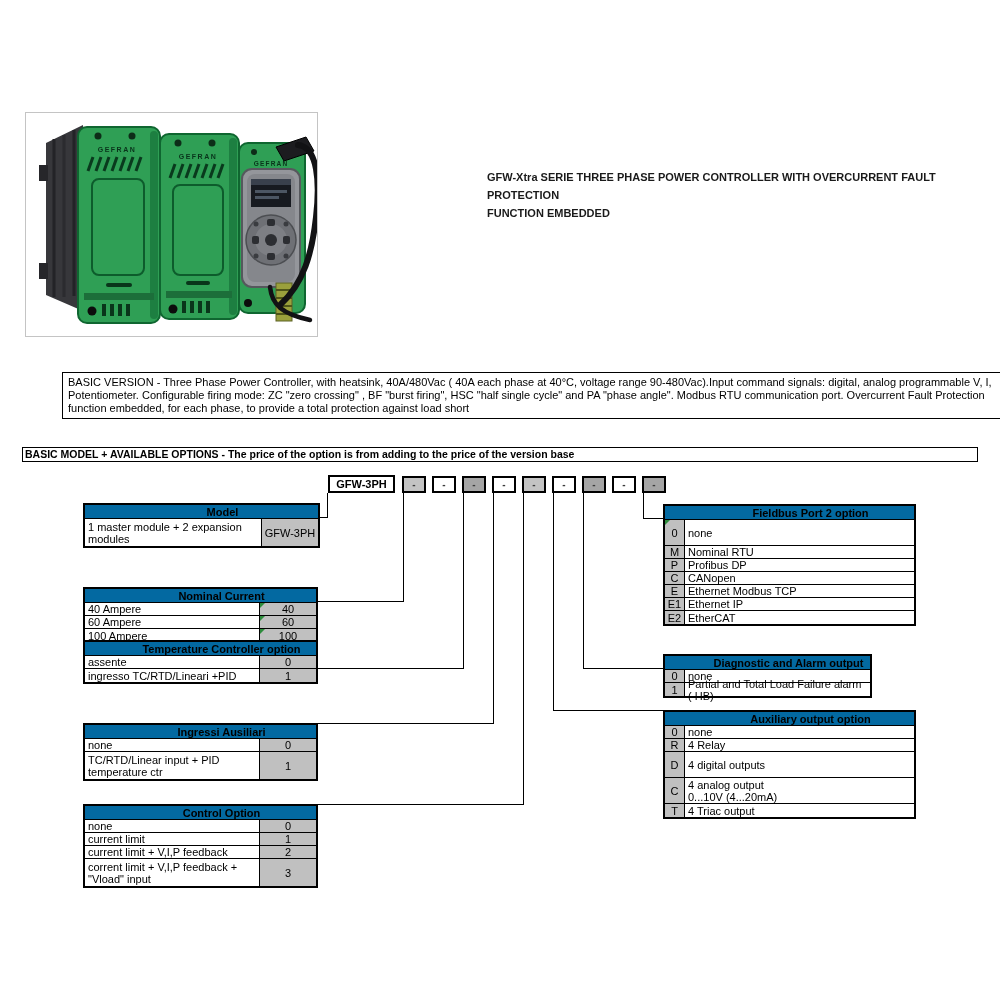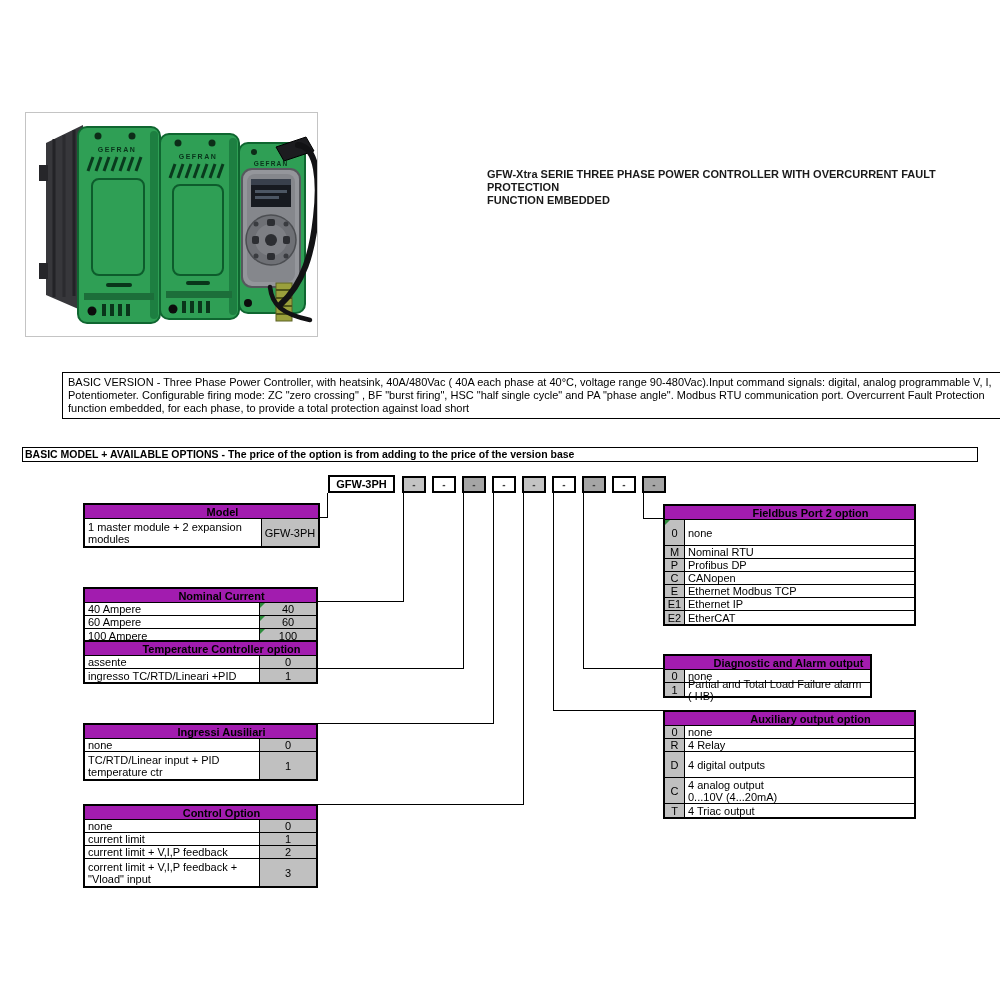--- a/index.html
+++ b/index.html
@@ -3,39 +3,39 @@
 <meta charset="utf-8">
 <style>
   * { margin:0; padding:0; box-sizing:border-box; }
   html,body { width:1000px; height:1000px; background:#fff; }
   body { font-family:"Liberation Sans", sans-serif; color:#000; position:relative; }
   .abs { position:absolute; }
   .pre { white-space:pre-line; }
 
   .photo-frame { left:25px; top:112px; width:293px; height:225px; border:1px solid #c4c4c4; background:#fff; overflow:hidden; }
 
-  .prod-title { left:487px; top:168px; width:480px; font-size:11px; font-weight:bold; line-height:13px; color:#1a1a1a; }
+  .prod-title { left:487px; top:168px; width:480px; font-size:11px; font-weight:bold; line-height:18px; color:#1a1a1a; }
 
   .desc-box { left:22px; top:372px; width:956px; border:1px solid #000; font-size:11px; line-height:13px; padding:3px 5px;margin-left:40px; }
 
   .banner-box { left:22px; top:447px; width:956px; height:15px; border:1px solid #000; font-size:10.5px; font-weight:bold; line-height:13px; padding-left:2px; }
 
   .base-code { left:328px; top:475px; width:67px; height:18px; border:2px solid #000; background:#fff;
                display:flex; align-items:center; justify-content:center; font-size:11px; font-weight:bold; }
   .slot { top:476px; width:24px; height:17px; border:2px solid #000;
           display:flex; align-items:center; justify-content:center; font-size:10px; font-weight:bold; color:#3c3c3c; }
   .slot.light { background:#c3c3c3; }
   .slot.white { background:#ffffff; }
   .slot.dark  { background:#a5a5a5; }
 
   .vline { width:1px; background:#000; }
   .hline { height:1px; background:#000; }
 
   .tbl { border:2px solid #000; background:#fff; font-size:11px; }
-  .hdr { height:14px; background:#a21caf; border-bottom:1px solid #000; font-weight:bold; text-align:center; line-height:12px; padding-top:1px;padding-left:42px; }
+  .hdr { height:14px; background:#0369a1; border-bottom:1px solid #000; font-weight:bold; text-align:center; line-height:12px; padding-top:1px;padding-left:42px; }
   .trow { display:flex; border-bottom:1px solid #000; }
   .trow:last-child { border-bottom:none; }
   .h13 { height:13px; } .h26 { height:26px; } .h27 { height:27px; }
   .lbl  { flex:1; padding:0 3px; display:flex; align-items:center; line-height:12px; background:#fff; }
   .val  { width:57px; border-left:1px solid #000; background:#c0c0c0; display:flex; align-items:center; justify-content:center; position:relative; }
   .codec{ width:20px; border-right:1px solid #000; background:#c0c0c0; display:flex; align-items:center; justify-content:center; position:relative; }
   .tri  { position:absolute; top:0; left:0; width:0; height:0; border-top:5px solid #2d8c3c; border-right:5px solid transparent; }
 </style>
 </head>
 <body>

